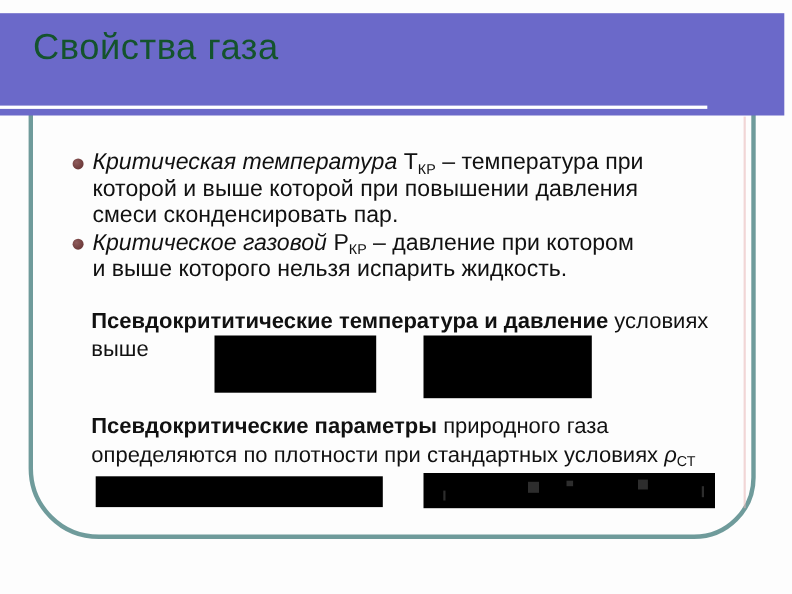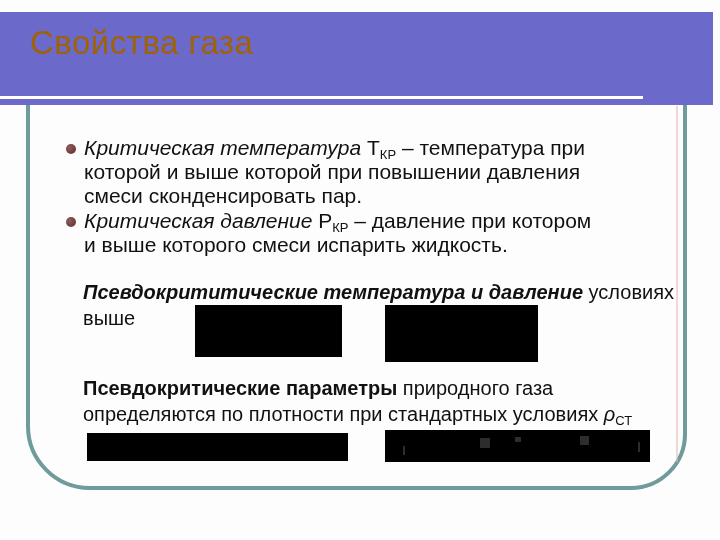--- a/index.html
+++ b/index.html
@@ -38,31 +38,31 @@
     position:absolute;
     left:0;top:84px;
     width:643px;height:3px;
     background:#ffffff;
   }
   #page-title{
     position:absolute;
     left:30px;top:24px;
     font-size:33px;
     letter-spacing:0.5px;
-    color:#a16207;
+    color:#14532d;
     white-space:nowrap;
   }
   .line{
     position:absolute;
     white-space:nowrap;
     font-size:21px;
     line-height:24px;
   }
   .it{font-style:italic;}
-  .bi{font-style:italic;font-weight:bold;}
+  .bi{font-weight:bold;}
   .b{font-weight:bold;}
   sub.sm{
     font-size:13px;
     line-height:0;
     position:relative;
     top:4px;
     vertical-align:baseline;
   }
   .bullet-dot{
     position:absolute;
@@ -96,23 +96,23 @@
 
   <div class="bullet-dot" style="left:66px;top:144px;"></div>
   <div class="line" style="left:84px;top:160px;">которой и выше которой при повышении давления</div>
   <div class="line" style="left:84px;top:136px;">
     <span class="it">Критическая температура </span><span>Т</span><sub class="sm">КР</sub><span> – температура при</span>
   </div>
   <div class="line" style="left:84px;top:184px;">смеси сконденсировать пар.</div>
 
   <div class="bullet-dot" style="left:66px;top:217px;"></div>
   <div class="line" style="left:84px;top:209px;">
-    <span class="it">Критическая давление </span><span>Р</span><sub class="sm">КР</sub><span> – давление при котором</span>
+    <span class="it">Критическое газовой </span><span>Р</span><sub class="sm">КР</sub><span> – давление при котором</span>
   </div>
-  <div class="line" style="left:84px;top:233px;">и выше которого смеси испарить жидкость.</div>
+  <div class="line" style="left:84px;top:233px;">и выше которого нельзя испарить жидкость.</div>
 
   <div class="line para" style="left:83px;top:280px;">
     <span class="bi">Псевдокрититические температура и давление</span><span> условиях</span>
   </div>
   <div class="line para" style="left:83px;top:306px;">выше</div>
 
   <div class="redacted" style="left:195px;top:305px;width:147px;height:52px;"></div>
   <div class="redacted" style="left:385px;top:305px;width:153px;height:57px;"></div>
 
   <div class="line para" style="left:83px;top:376px;">

